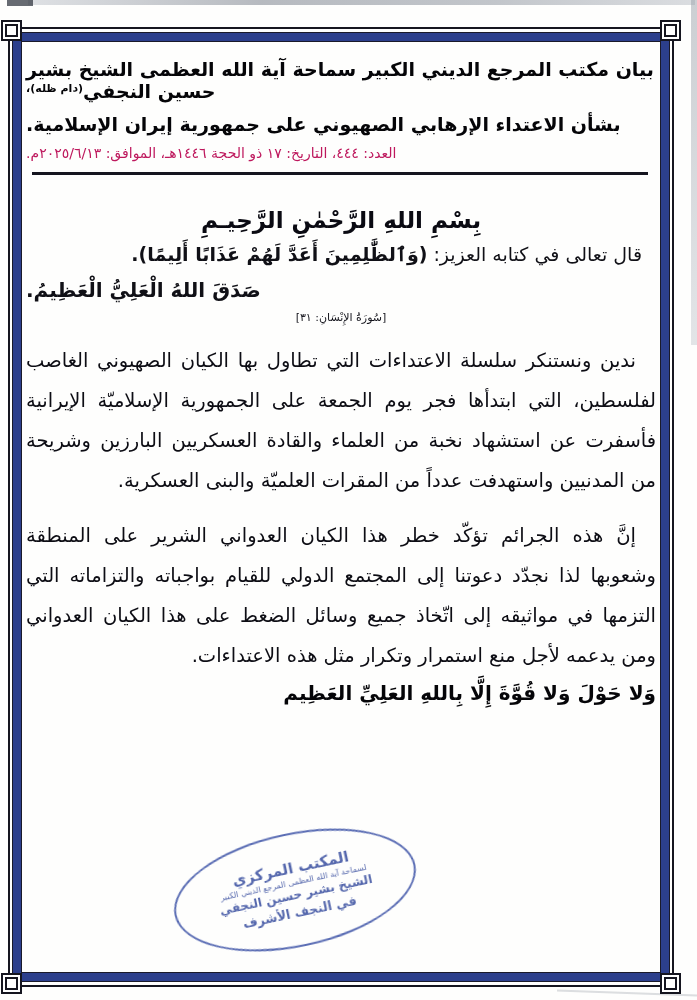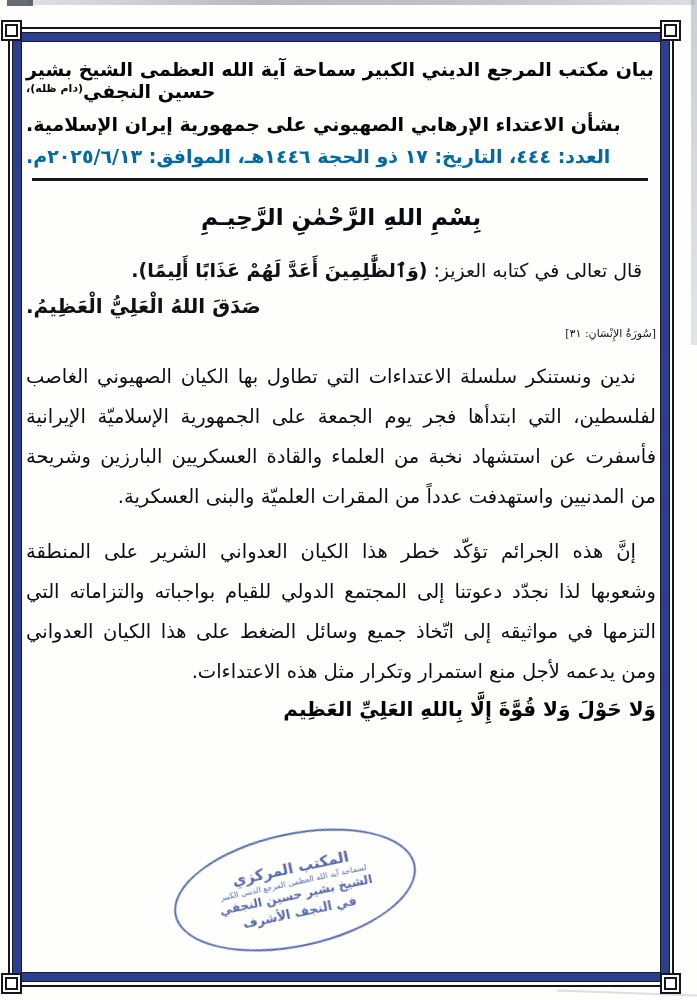--- a/index.html
+++ b/index.html
@@ -29,27 +29,27 @@
   .knot.tr{right:16px;top:20px;}
   .knot.bl{left:1px;bottom:6px;}
   .knot.br{right:16px;bottom:6px;}
   
   .content{position:absolute;top:46px;left:26px;right:41px;bottom:32px;
     direction:rtl;}
   .hdr{text-align:left;padding-top:12px;}
   .hdr-line1{font-size:19px;font-weight:bold;color:#050508;letter-spacing:-0.2px;}
   .honorific{font-size:11px;font-weight:bold;position:relative;top:-6px;}
   .hdr-line2{font-size:19px;font-weight:bold;color:#050508;margin-top:11px;}
-  .hdr-meta{font-size:19px;font-weight:bold;color:#0369a1;margin-top:10px;}
+  .hdr-meta{font-size:14px;font-weight:normal;color:#be185d;margin-top:10px;}
   .hdr-rule{height:2.5px;background:#15151f;margin:11px 8px 0 6px;}
-  .basmala{text-align:center;font-size:23px;font-weight:bold;margin-top:23px;color:#0a0a12;}
-  .verse-line{font-size:19px;margin-top:23px;text-indent:14px;line-height:34px;padding-left:14px;}
+  .basmala{text-align:center;font-size:23px;font-weight:bold;margin-top:32px;color:#0a0a12;}
+  .verse-line{font-size:19px;margin-top:4px;text-indent:14px;line-height:34px;padding-left:14px;}
   .verse-quran{font-weight:bold;}
   .sadaqa{font-size:20px;font-weight:bold;text-align:left;margin-top:7px;}
-  .sura-ref{font-size:11px;text-align:right;margin-top:9px;color:#15151d;}
+  .sura-ref{font-size:11px;text-align:center;margin-top:9px;color:#15151d;}
   .para{font-size:19.5px;line-height:40px;text-align:justify;text-indent:20px;
     margin:15px 0 0 0;color:#0d0d14;}
   .para.p1{margin-top:17px;}
   .closing{font-size:20px;font-weight:bold;text-align:right;margin-top:5px;color:#050508;}
   
   .stamp{position:absolute;top:833px;left:172px;width:242px;height:110px;
     border:2.5px solid #4459aa;border-radius:50%;
     transform:rotate(-12deg);
     color:#3e53a2;opacity:.88;
     display:flex;flex-direction:column;align-items:center;justify-content:center;

